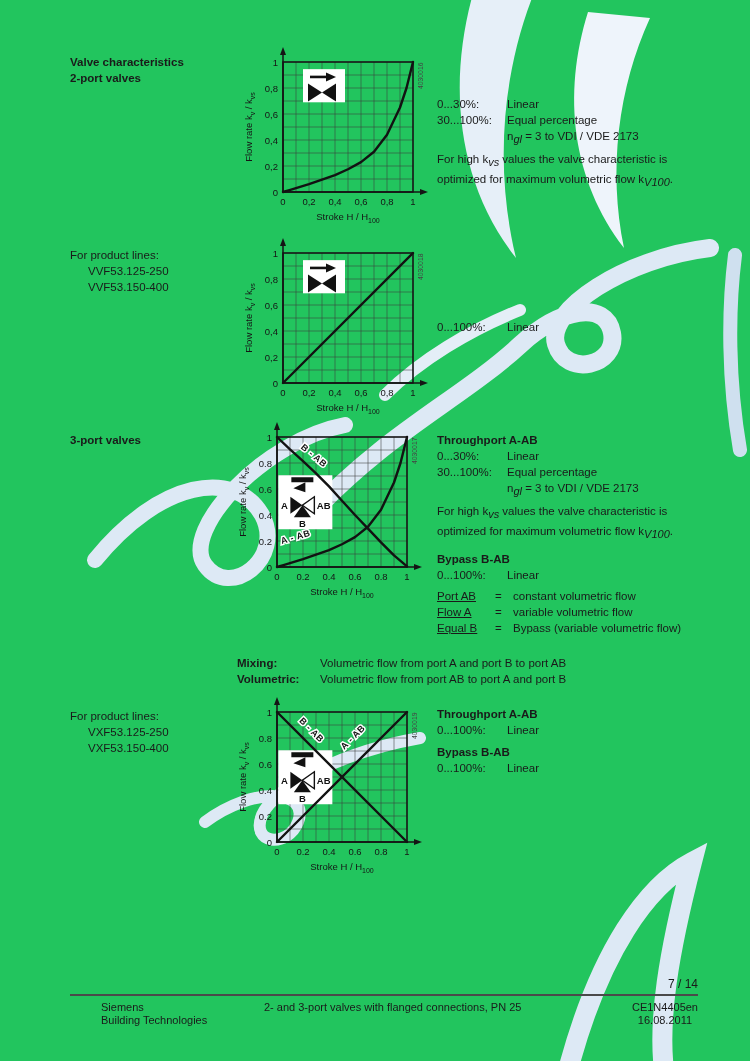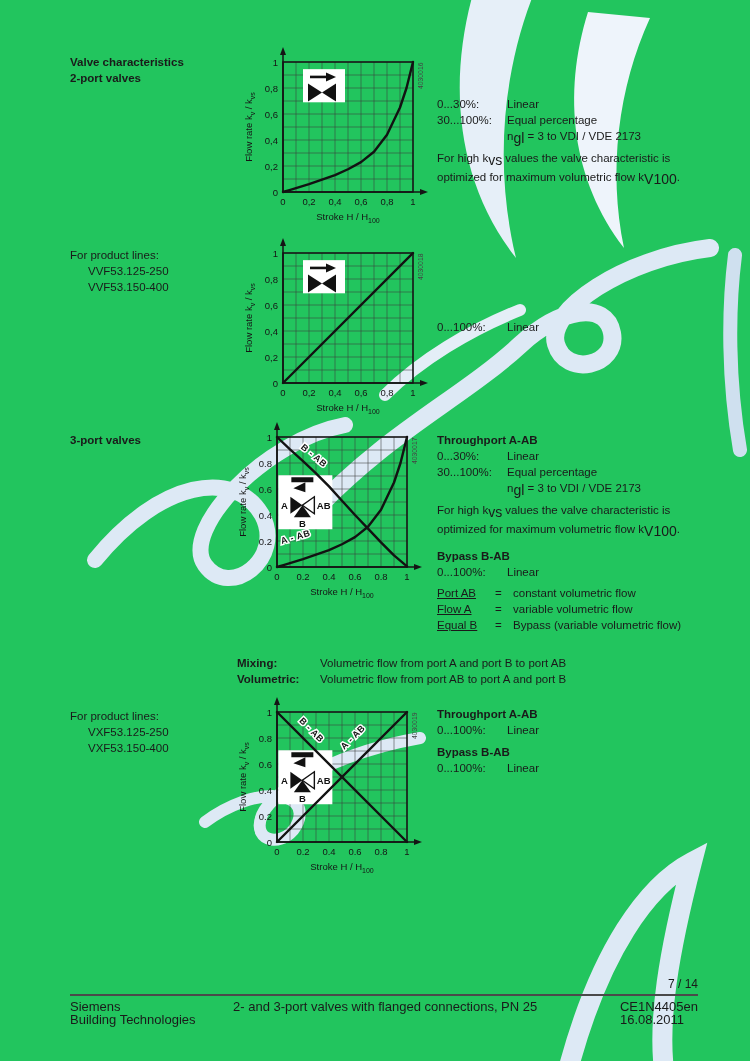--- a/index.html
+++ b/index.html
@@ -10,22 +10,22 @@
   .h{font-weight:bold;}
   .specrow{display:flex;}
   .lab{flex:none;width:70px;}
   .mixlab{flex:none;width:83px;font-weight:bold;}
   .port-name{flex:none;width:58px;text-decoration:underline;}
   .port-eq{flex:none;width:18px;}
   .port-desc{width:172px;}
   .note{margin-top:4px;width:258px;}
   .gap-top{margin-top:9px;}
   .gap-top-sm{margin-top:5px;}
-  sub{font-size:14px;}
-  .foot{font-size:13px;line-height:12.5px;color:#1a1a1a;}
+  sub{font-size:11px;font-style:italic;}
+  .foot{font-size:11px;line-height:12.5px;color:#1a1a1a;margin-left:31px;}
   .pagenum{font-size:12px;color:#1a1a1a;}
   svg text{font-family:"Liberation Sans", sans-serif;}
 </style>
 </head>
 <body>
 
 <div class="page">
 
   <svg class="abs" style="left:0;top:0" width="750" height="1061">
     <g fill="none" stroke="#dde9f5" stroke-linecap="round">
@@ -395,18 +395,18 @@
     </div>
   </div>
 
   <div class="abs pagenum" style="right:52px;top:977px">7 / 14</div>
   <div class="abs" style="left:70px;top:994px;width:628px;height:2px;background:#4a4a4a"></div>
   <div class="abs foot" style="left:70px;top:1001px">
     <div>Siemens</div>
     <div>Building Technologies</div>
   </div>
   <div class="abs foot" style="left:233px;top:1001px">2- and 3-port valves with flanged connections, PN 25</div>
-  <div class="abs foot" style="right:52px;top:1001px;text-align:left">
+  <div class="abs foot" style="right:52px;top:1001px;text-align:center">
     <div>CE1N4405en</div>
     <div>16.08.2011</div>
   </div>
 
 </div>
 
 </body></html>

